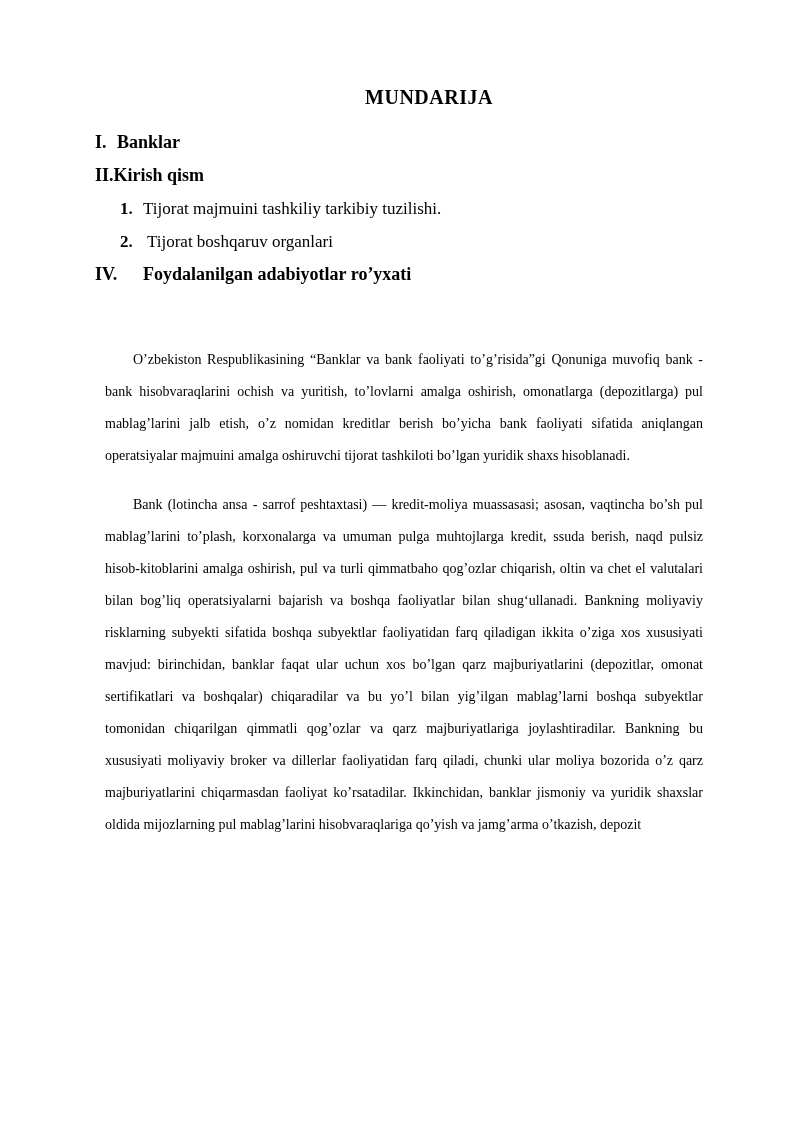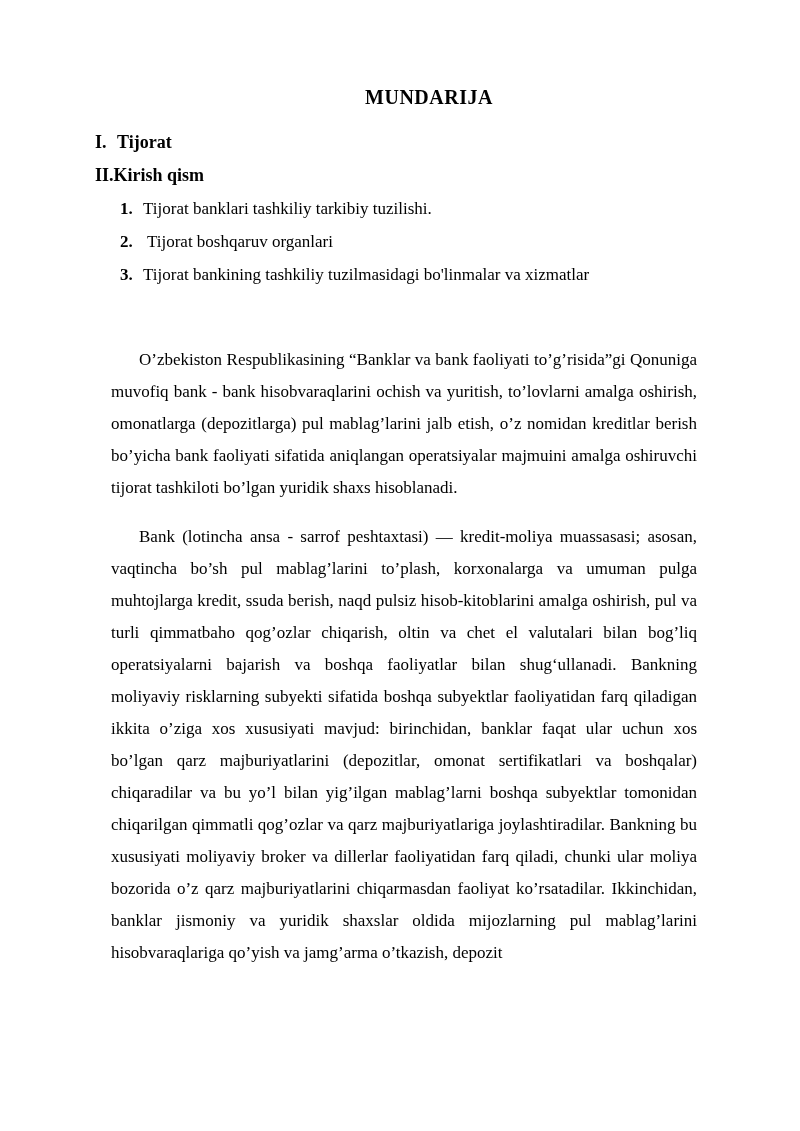--- a/index.html
+++ b/index.html
@@ -55,46 +55,46 @@
     min-width: 23px;
   }
   .toc-row.roman-wide .marker {
     display: inline-block;
     min-width: 48px;
   }
   .body-text {
     width: 618px;
   }
   .para {
-    margin: 16px;
-    font-size: 17px;
+    margin: 10px;
+    font-size: 14px;
     line-height: 32px;
     text-align: justify;
     text-indent: 28px;
   }
   .para-1 {
     margin-top: 53px;
   }
   .para-2 {
     margin-top: 17px;
   }
 </style>
 </head>
 <body>
 
 <div class="page">
 
   <h1 class="doc-title">MUNDARIJA</h1>
 
   <nav class="toc" id="toc">
-      <div class="toc-row roman"><span class="marker">I.</span><span class="label">Tijorat</span></div>
+      <div class="toc-row roman"><span class="marker">I.</span><span class="label">Banklar</span></div>
       <div class="toc-row roman-tight"><span class="marker">II.</span><span class="label">Kirish qism</span></div>
-      <div class="toc-row numbered"><span class="marker">1.</span><span class="label">Tijorat banklari tashkiliy tarkibiy tuzilishi.</span></div>
+      <div class="toc-row numbered"><span class="marker">1.</span><span class="label">Tijorat majmuini tashkiliy tarkibiy tuzilishi.</span></div>
       <div class="toc-row numbered"><span class="marker">2.</span><span class="label"> Tijorat boshqaruv organlari</span></div>
-      <div class="toc-row numbered"><span class="marker">3.</span><span class="label">Tijorat bankining tashkiliy tuzilmasidagi bo'linmalar va xizmatlar</span></div>
+      <div class="toc-row roman-wide"><span class="marker">IV.</span><span class="label">Foydalanilgan adabiyotlar ro’yxati</span></div>
     </nav>
 
   <div class="body-text">
     <p class="para para-1">O’zbekiston Respublikasining “Banklar va bank faoliyati to’g’risida”gi Qonuniga muvofiq bank - bank hisobvaraqlarini ochish va yuritish, to’lovlarni amalga oshirish, omonatlarga (depozitlarga) pul mablag’larini jalb etish, o’z nomidan kreditlar berish bo’yicha bank faoliyati sifatida aniqlangan operatsiyalar majmuini amalga oshiruvchi tijorat tashkiloti bo’lgan yuridik shaxs hisoblanadi.</p>
     <p class="para para-2">Bank (lotincha ansa - sarrof peshtaxtasi) — kredit-moliya muassasasi; asosan, vaqtincha bo’sh pul mablag’larini to’plash, korxonalarga va umuman pulga muhtojlarga kredit, ssuda berish, naqd pulsiz hisob-kitoblarini amalga oshirish, pul va turli qimmatbaho qog’ozlar chiqarish, oltin va chet el valutalari bilan bog’liq operatsiyalarni bajarish va boshqa faoliyatlar bilan shug‘ullanadi. Bankning moliyaviy risklarning subyekti sifatida boshqa subyektlar faoliyatidan farq qiladigan ikkita o’ziga xos xususiyati mavjud: birinchidan, banklar faqat ular uchun xos bo’lgan qarz majburiyatlarini (depozitlar, omonat sertifikatlari va boshqalar) chiqaradilar va bu yo’l bilan yig’ilgan mablag’larni boshqa subyektlar tomonidan chiqarilgan qimmatli qog’ozlar va qarz majburiyatlariga joylashtiradilar. Bankning bu xususiyati moliyaviy broker va dillerlar faoliyatidan farq qiladi, chunki ular moliya bozorida o’z qarz majburiyatlarini chiqarmasdan faoliyat ko’rsatadilar. Ikkinchidan, banklar jismoniy va yuridik shaxslar oldida mijozlarning pul mablag’larini hisobvaraqlariga qo’yish va jamg’arma o’tkazish, depozit</p>
   </div>
 
 </div>
 
 </body></html>

